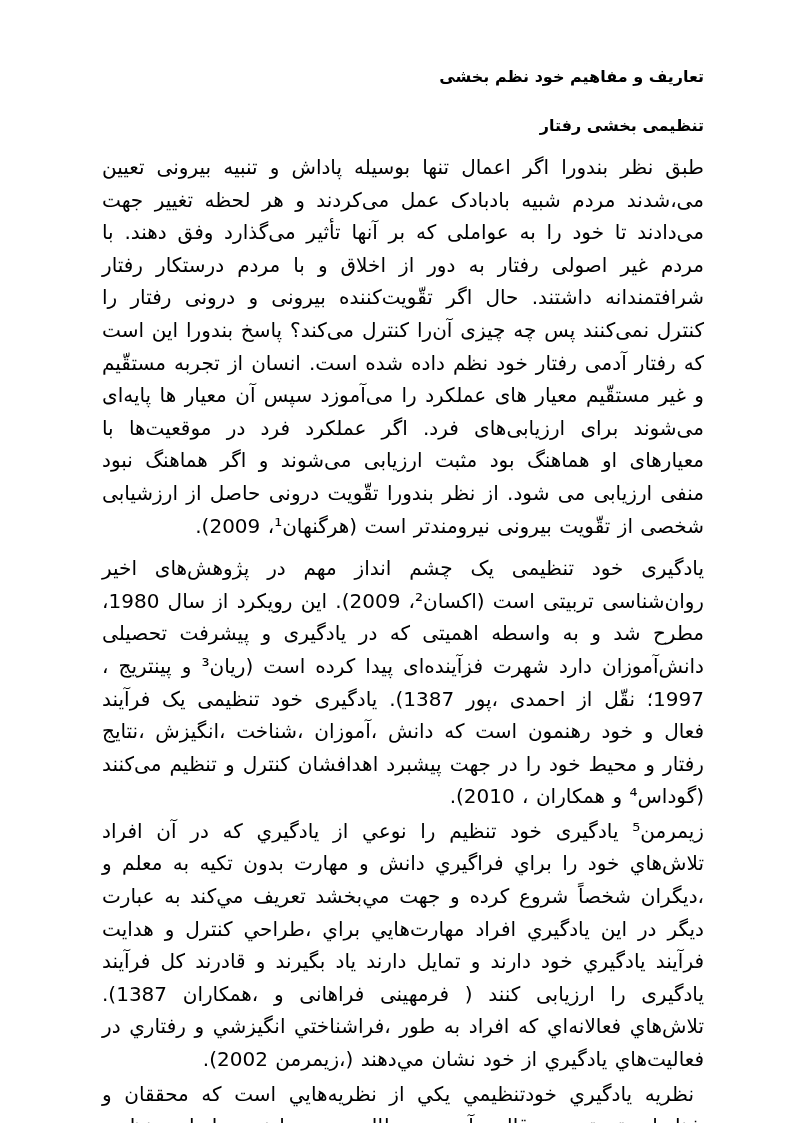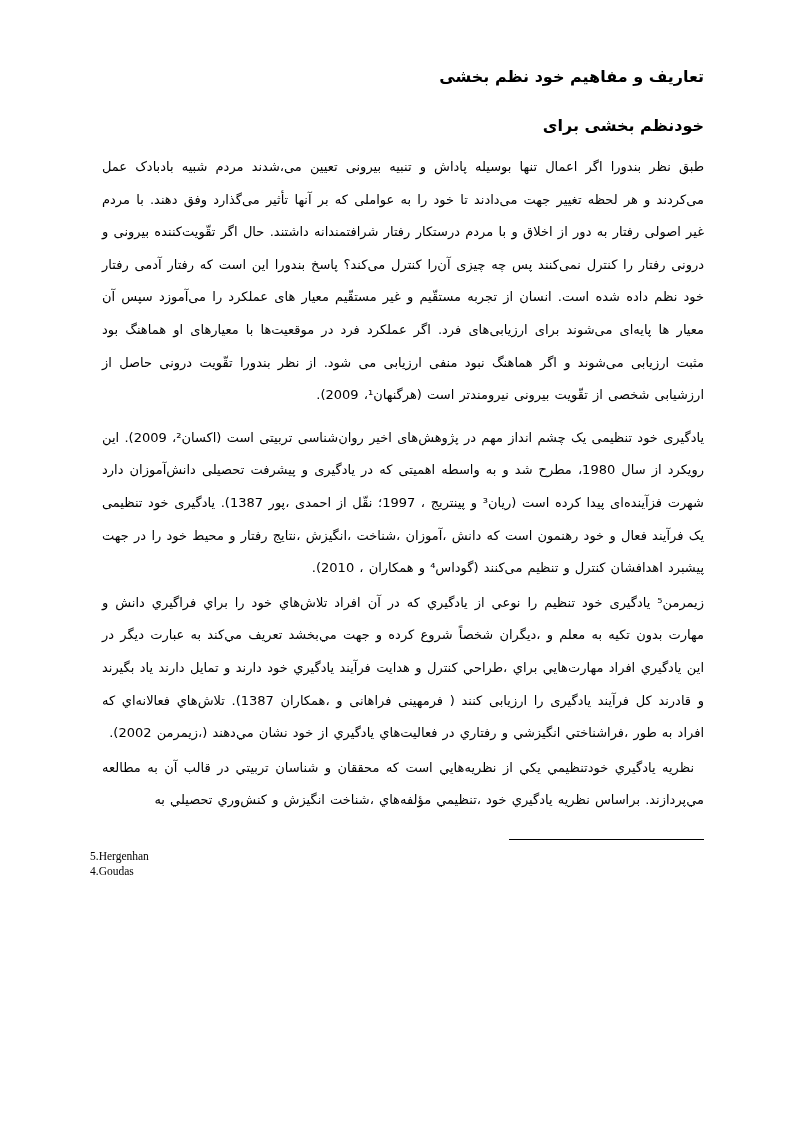--- a/index.html
+++ b/index.html
@@ -33,21 +33,21 @@
   }
   h2.sub-heading {
     margin: 27px 0 0 0;
     font-size: 16px;
     line-height: 22px;
     font-weight: bold;
     text-align: right;
   }
   p.body-par {
     margin: 0 0 2px 12px;
-    font-size: 13px;
+    font-size: 20px;
     line-height: 32.6px;
     text-align: justify;
     text-justify: inter-word;
     word-spacing: 1px;
   }
   p.first-par {
     margin-top: 14px;
   }
   p.gap-after {
     margin-bottom: 10px;
@@ -74,21 +74,21 @@
   }
 </style>
 </head>
 <body>
 
 <div class="page">
   <div class="content">
 
     <h1 class="main-heading">تعاريف و مفاهيم خود نظم بخشی</h1>
 
-    <h2 class="sub-heading">خودنظم بخشی برای</h2>
+    <h2 class="sub-heading">تنظيمی بخشی رفتار</h2>
 
     <p class="body-par first-par gap-after">طبق نظر بندورا اگر اعمال تنها بوسيله پاداش و تنبيه بيرونی تعيين می،شدند مردم شبيه بادبادک عمل می‌کردند و هر لحظه تغيير جهت می‌دادند تا خود را به عواملی که بر آنها تأثير می‌گذارد وفق دهند. با مردم غير اصولی رفتار به دور از اخلاق و با مردم درستکار رفتار شرافتمندانه داشتند. حال اگر تقّويت‌کننده بيرونی و درونی رفتار را کنترل نمی‌کنند پس چه چيزی آن‌را کنترل می‌کند؟ پاسخ بندورا اين است که رفتار آدمی رفتار خود نظم داده شده است. انسان از تجربه مستقّيم و غير مستقّيم معيار های عملکرد را می‌آموزد سپس آن معيار ها پايه‌ای می‌شوند برای ارزيابی‌های فرد. اگر عملکرد فرد در موقعيت‌ها با معيارهای او هماهنگ بود مثبت ارزيابی می‌شوند و اگر هماهنگ نبود منفی ارزيابی می شود. از نظر بندورا تقّويت درونی حاصل از ارزشيابی شخصی از تقّويت بيرونی نيرومندتر است (هرگنهان¹، 2009).</p>
 
     <p class="body-par">يادگيری خود تنظيمی يک چشم انداز مهم در پژوهش‌های اخير روان‌شناسی تربيتی است (اکسان²، 2009). اين رويکرد از سال 1980، مطرح شد و به واسطه اهميتی که در يادگيری و پيشرفت تحصيلی دانش‌آموزان دارد شهرت فزآينده‌ای پيدا کرده است (ريان³ و پينتريج ، 1997؛ نقّل از احمدی ،پور 1387). يادگيری خود تنظيمی يک فرآيند فعال و خود رهنمون است که دانش ،آموزان ،شناخت ،انگيزش ،نتايج رفتار و محيط خود را در جهت پيشبرد اهدافشان کنترل و تنظيم می‌کنند (گوداس⁴ و همکاران ، 2010).</p>
 
     <p class="body-par">زيمرمن⁵ يادگيری خود تنظيم را نوعي از يادگيري که در آن افراد تلاش‌هاي خود را براي فراگيري دانش و مهارت بدون تکيه به معلم و ،ديگران شخصاً شروع کرده و جهت مي‌بخشد تعريف مي‌کند به عبارت ديگر در اين يادگيري افراد مهارت‌هايي براي ،طراحي کنترل و هدايت فرآيند يادگيري خود دارند و تمايل دارند ياد بگيرند و قادرند کل فرآيند يادگيری را ارزيابی کنند ( فرمهينی فراهانی و ،همکاران 1387). تلاش‌هاي فعالانه‌اي که افراد به طور ،فراشناختي انگيزشي و رفتاري در فعاليت‌هاي يادگيري از خود نشان مي‌دهند (،زيمرمن 2002).</p>
 
     <p class="body-par indent-first">نظريه يادگيري خودتنظيمي يکي از نظريه‌هايي است که محققان و شناسان تربيتي در قالب آن به مطالعه مي‌پردازند. براساس نظريه يادگيري خود ،تنظيمي مؤلفه‌هاي ،شناخت انگيزش و کنش‌وري تحصيلي به</p>
 
     <div class="footnote-sep"></div>

